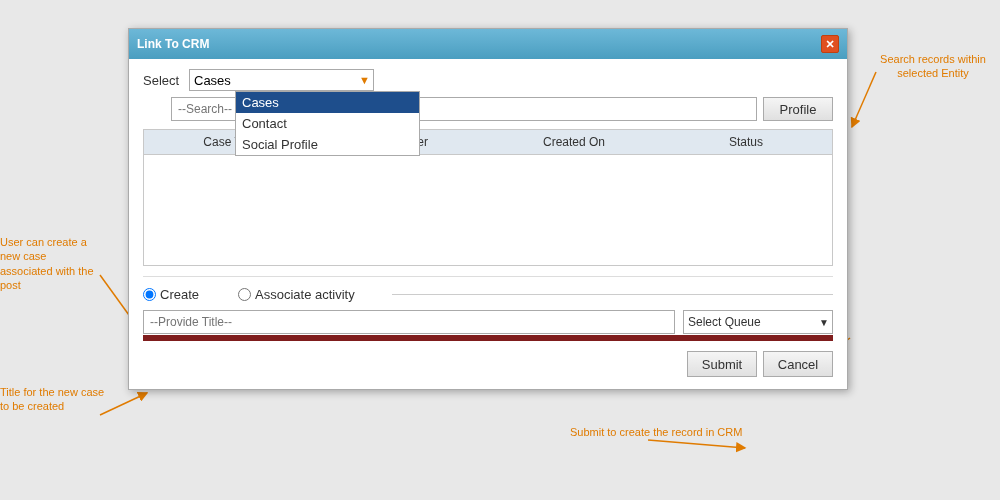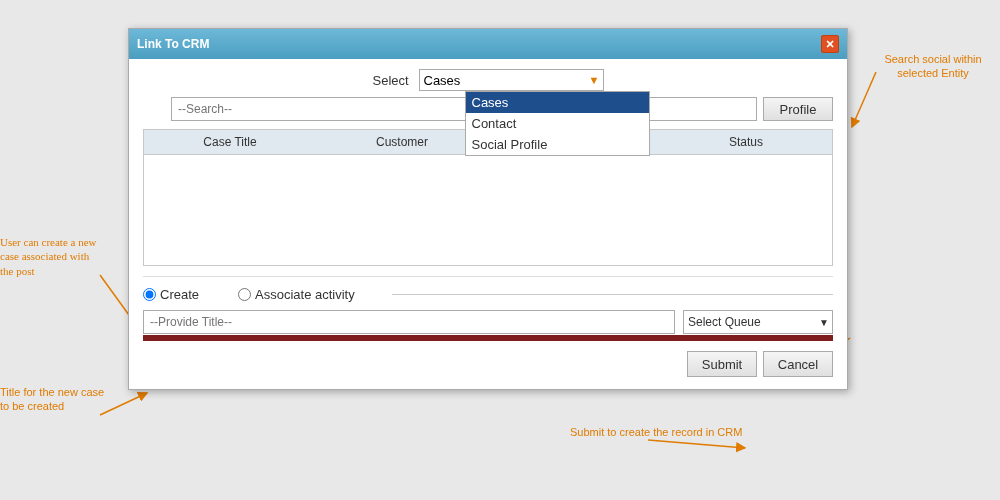--- a/index.html
+++ b/index.html
@@ -73,21 +73,20 @@
     .dialog-body {
       padding: 10px 14px 12px 14px;
     }
 
     
     .select-row {
       display: flex;
       align-items: center;
       margin-bottom: 6px;
       position: relative;
-      justify-content: center;
     }
 
     .select-label {
       width: 46px;
       font-size: 13px;
       color: #333;
     }
 
     .combo-wrapper {
       position: relative;
@@ -308,21 +307,20 @@
       left: 340px;
       top: 185px;
       text-align: center;
     }
 
     .ann-new-case {
       left: 0px;
       top: 235px;
       width: 100px;
       text-align: left;
-      font-family: Liberation Serif, serif;
     }
 
     .ann-associate {
       left: 360px;
       top: 330px;
       text-align: left;
     }
 
     .ann-queue {
       left: 730px;
@@ -380,21 +378,21 @@
     <line x1="648" y1="440" x2="745" y2="448" stroke="#e07b00" stroke-width="1.5" marker-end="url(#arr)"></line>
     <defs>
       <marker id="arr" markerWidth="7" markerHeight="7" refX="6" refY="3.5" orient="auto">
         <polygon points="0 0, 7 3.5, 0 7" fill="#e07b00"></polygon>
       </marker>
     </defs>
   </svg>
 
   <div class="annotation ann-crm-default">CRM entity selected by default</div>
   <div class="annotation ann-crm-list">List of available CRM Entities</div>
-  <div class="annotation ann-search-records">Search social within selected Entity</div>
+  <div class="annotation ann-search-records">Search records within selected Entity</div>
   <div class="annotation ann-grid">Grid showing the search result within the selected entity filtered by respective channel</div>
   <div class="annotation ann-new-case">User can create a new case associated with the post</div>
   <div class="annotation ann-associate">Alternatively user can associate the post with already existing entity - Selected in the above grid</div>
   <div class="annotation ann-queue">select a queue with an active social to case creation rule</div>
   <div class="annotation ann-title">Title for the new case to be created</div>
   <div class="annotation ann-submit">Submit to create the record in CRM</div>
 
   <div class="dialog">
 
     <div class="dialog-titlebar">

